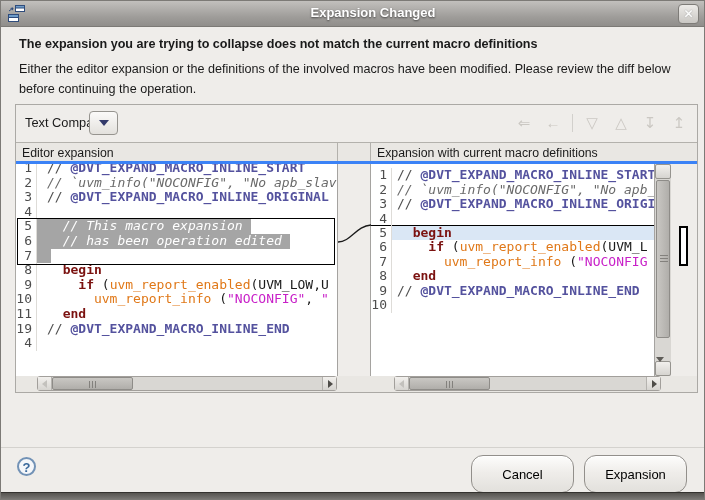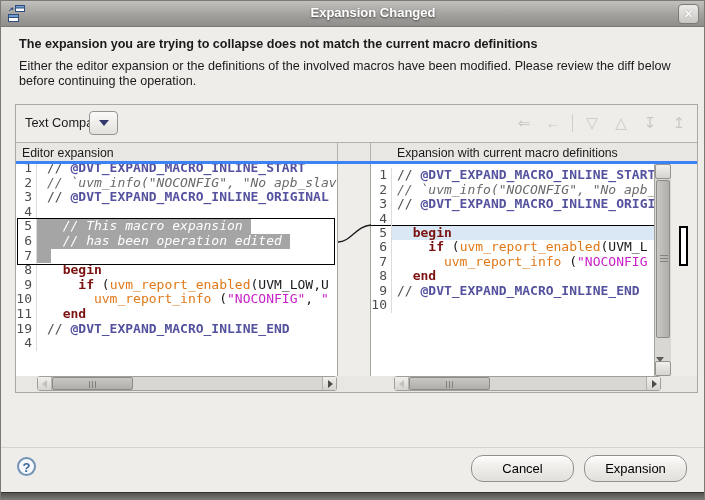--- a/index.html
+++ b/index.html
@@ -16,21 +16,21 @@
   .win-icon{position:absolute;left:5px;top:3px;width:20px;height:20px;}
   .close-btn{position:absolute;right:5px;top:3px;width:21px;height:20px;
     border:1px solid #7E7C78;border-radius:4px;
     background:linear-gradient(#EDEBE8,#C9C7C3);
     color:#FBFBFA;font-size:12px;font-weight:bold;line-height:18px;text-align:center;
     text-shadow:0 0 1px #777;cursor:pointer;padding:0;}
   
   .heading{position:absolute;left:18px;top:36px;width:670px;
     font-size:12.6px;font-weight:bold;}
   .body-text{position:absolute;left:18px;top:58px;width:666px;
-    font-size:12.6px;line-height:15px;}
+    font-size:12.6px;line-height:20px;}
   
   .cmp{position:absolute;left:14px;top:103px;width:683px;height:289px;
     border:1px solid #ABA9A5;background:#EFEDEA;}
   .cmp-toolbar{position:absolute;left:0;top:0;right:0;height:37px;}
   .cmp-label{position:absolute;left:9px;top:10px;font-size:12.8px;}
   .dd-btn{position:absolute;left:73px;top:6px;width:29px;height:24px;
     border:1px solid #96948F;border-radius:4px;
     background:linear-gradient(#FBFAF9,#E3E1DD);cursor:pointer;padding:0;}
   .dd-arrow{display:block;margin:0 auto;width:0;height:0;
     border-left:5px solid transparent;border-right:5px solid transparent;
@@ -39,21 +39,21 @@
     align-items:center;gap:9px;}
   .tb-ico{display:inline-block;width:20px;height:20px;text-align:center;
     line-height:20px;font-size:15px;color:#CBC8C3;cursor:default;}
   .tb-sep{display:inline-block;width:1px;height:18px;background:#D2D0CC;}
   
   .cmp-headers{position:absolute;left:0;top:37px;right:0;height:22px;display:flex;
     background:#E9E7E3;border-top:1px solid #B3B1AC;border-bottom:3px solid #3b82f6;}
   .hdr{font-size:12.3px;line-height:20px;padding-left:6px;overflow:hidden;white-space:nowrap;}
   .hdr.left{width:322px;border-right:1px solid #B3B1AC;}
   .hdr.mid{width:33px;border-right:1px solid #B3B1AC;}
-  .hdr.right{flex:1;margin-left:20px;}
+  .hdr.right{flex:1;}
   
   .cmp-body{position:absolute;left:0;top:59px;right:0;height:212px;display:flex;}
   .pane{background:#fff;overflow:hidden;position:relative;
     font-family:"DejaVu Sans Mono","Liberation Mono",monospace;font-size:13px;}
   .pane.left{width:322px;border-right:1px solid #A5A3A0;}
   .gutter{width:33px;background:#EFEDEA;position:relative;border-right:1px solid #A5A3A0;}
   .right-region{flex:1;display:flex;}
   .pane.right{width:283px;}
   .crow{display:flex;height:14.6px;line-height:14.6px;white-space:pre;}
   .crow.topline{border-top:1px solid #000;margin-top:-1px;}
@@ -113,21 +113,21 @@
     background:linear-gradient(#C9C7C3,#B0AEAA);
     border:1px solid #8E8C88;border-radius:2px;position:relative;}
   .hgrip{position:absolute;top:3px;left:50%;margin-left:-4px;width:8px;height:7px;
     background:repeating-linear-gradient(90deg,#83817D 0 1px,transparent 1px 3px);}
   
   .footer{position:absolute;left:0;top:446px;right:0;height:47px;
     border-top:1px solid #D4D2CE;background:#EFEDEA;}
   .help{position:absolute;left:16px;top:9px;width:19px;height:19px;border-radius:50%;
     border:2px solid #7292B6;color:var(--c-help-blue);background:#F5F7FA;
     font-size:13px;font-weight:bold;text-align:center;line-height:18px;cursor:pointer;}
-  .btn{position:absolute;top:7px;width:103px;height:27px;
+  .btn{position:absolute;top:7px;width:103px;height:38px;
     border:1px solid #928F8B;border-radius:12px;
     background:linear-gradient(#FDFDFC,#EFEDEA 45%,#E2E0DC);
     font-size:13px;font-family:inherit;cursor:pointer;box-shadow:inset 0 1px 0 #fff;}
   .btn.cancel{left:470px;}
   .btn.collapse{left:583px;}
   .bezel{position:absolute;left:0;bottom:0;right:0;height:7px;
     background:linear-gradient(#565450,#787673);border-top:1px solid #34322F;}
 </style>
 </head>
 <body>

